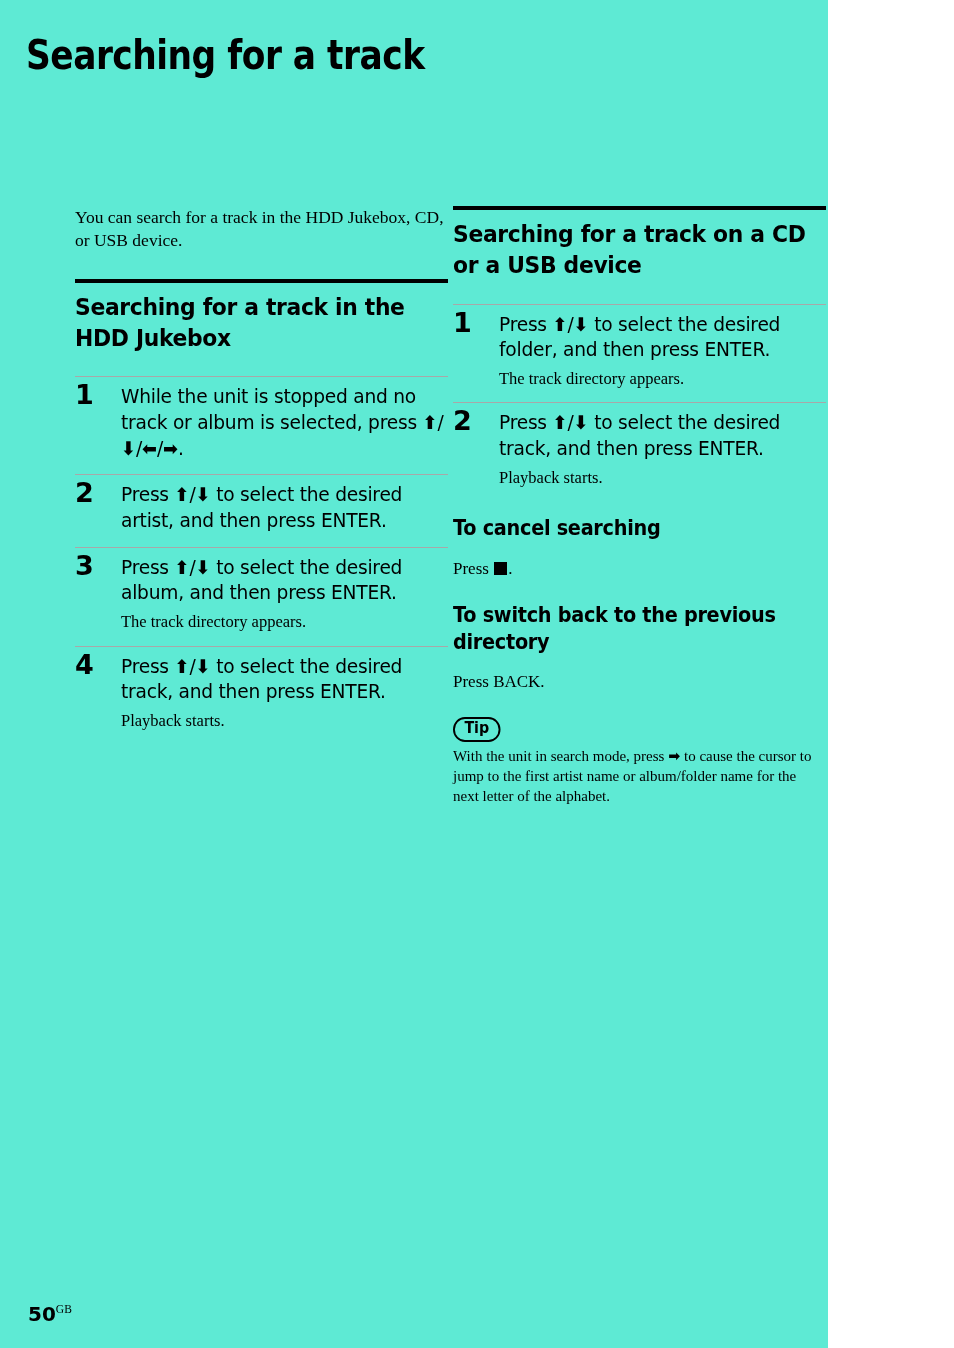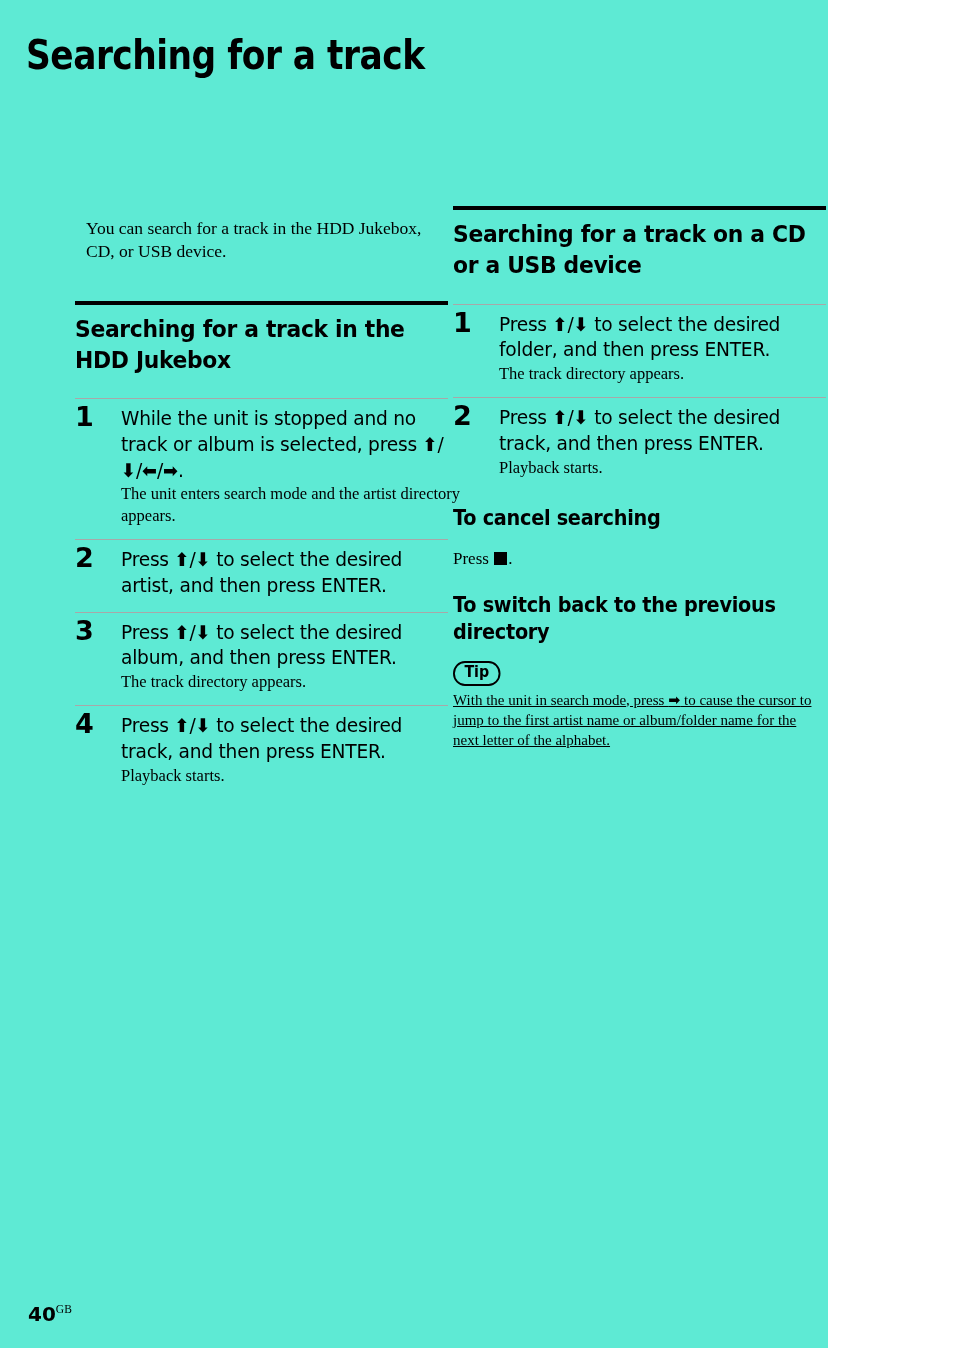--- a/index.html
+++ b/index.html
@@ -38,21 +38,21 @@
     width: 373px;
   }
   .col-left  { left: 75px;  top: 206px; }
   .col-right { left: 453px; top: 206px; }
 
   
   .intro {
     font-family: "Liberation Serif", serif;
     font-size: 17.5px;
     line-height: 1.33;
-    margin: 11px;
+    margin: 0;
   }
 
   
   .section {
     margin-top: 0;
   }
   .rule-heavy {
     border-top: 4px solid #000000;
     width: 373px;
     margin: 0;
@@ -101,20 +101,21 @@
     line-height: 1.32;
     letter-spacing: -0.25px;
     transform: scaleX(0.955);
     transform-origin: left top;
     width: 342px;
   }
   .step-note {
     font-family: "Liberation Serif", serif;
     font-size: 16.5px;
     line-height: 1.3;
+    margin-top: 5px;
     width: 345px;
   }
 
   
   .glyph {
     font-family: "DejaVu Sans", sans-serif;
     font-weight: bold;
     font-size: 0.96em;
     letter-spacing: 0;
   }
@@ -141,22 +142,21 @@
   }
   .sub-body {
     font-family: "Liberation Serif", serif;
     font-size: 17px;
     line-height: 1.3;
     margin: 16px 0 0 0;
   }
 
   
   .tip-wrap {
-    margin-top: 16px;
-    text-decoration: underline;
+    margin-top: 24px;
   }
   .tip-badge {
     display: inline-block;
     border: 2.1px solid #000;
     border-radius: 13px;
     padding: 1px 10px 2px 10px;
     font-family: "DejaVu Sans", sans-serif;
     font-weight: bold;
     font-size: 15px;
     line-height: 1.15;
@@ -209,21 +209,20 @@
     <div class="section">
       <div class="rule-heavy"></div>
       <h2 class="section-heading">Searching for a track in the HDD Jukebox</h2>
 
       <div class="spacer-22"></div>
 
       <div class="rule-light"></div>
       <div class="step">
         <div class="step-num">1</div>
         <div class="step-text"><span>While the unit is stopped and no track or album is selected, press </span><span class="glyph">⬆</span><span>/</span><span class="glyph">⬇</span><span>/</span><span class="glyph">⬅</span><span>/</span><span class="glyph">➡</span><span>.</span></div>
-        <div class="step-note">The unit enters search mode and the artist directory appears.</div>
       </div>
 
       <div class="rule-light"></div>
       <div class="step">
         <div class="step-num">2</div>
         <div class="step-text"><span>Press </span><span class="glyph">⬆</span><span>/</span><span class="glyph">⬇</span><span> to select the desired artist, and then press ENTER.</span></div>
       </div>
 
       <div class="rule-light"></div>
       <div class="step">
@@ -265,24 +264,25 @@
       </div>
 
       <div class="spacer-14"></div>
 
       <h3 class="sub-heading">To cancel searching</h3>
       <p class="sub-body"><span>Press </span><span class="stop-square"></span><span>.</span></p>
 
       <div class="spacer-22"></div>
 
       <h3 class="sub-heading">To switch back to the previous directory</h3>
+      <p class="sub-body">Press BACK.</p>
 
       <div class="tip-wrap">
         <div class="tip-badge">Tip</div>
         <p class="tip-body"><span>With the unit in search mode, press </span><span class="glyph">➡</span><span> to cause the cursor to jump to the first artist name or album/folder name for the next letter of the alphabet.</span></p>
       </div>
 
     </div>
   </div>
 
-  <div class="footer"><span>40</span><sup>GB</sup></div>
+  <div class="footer"><span>50</span><sup>GB</sup></div>
 
 </div>
 
 </body></html>

